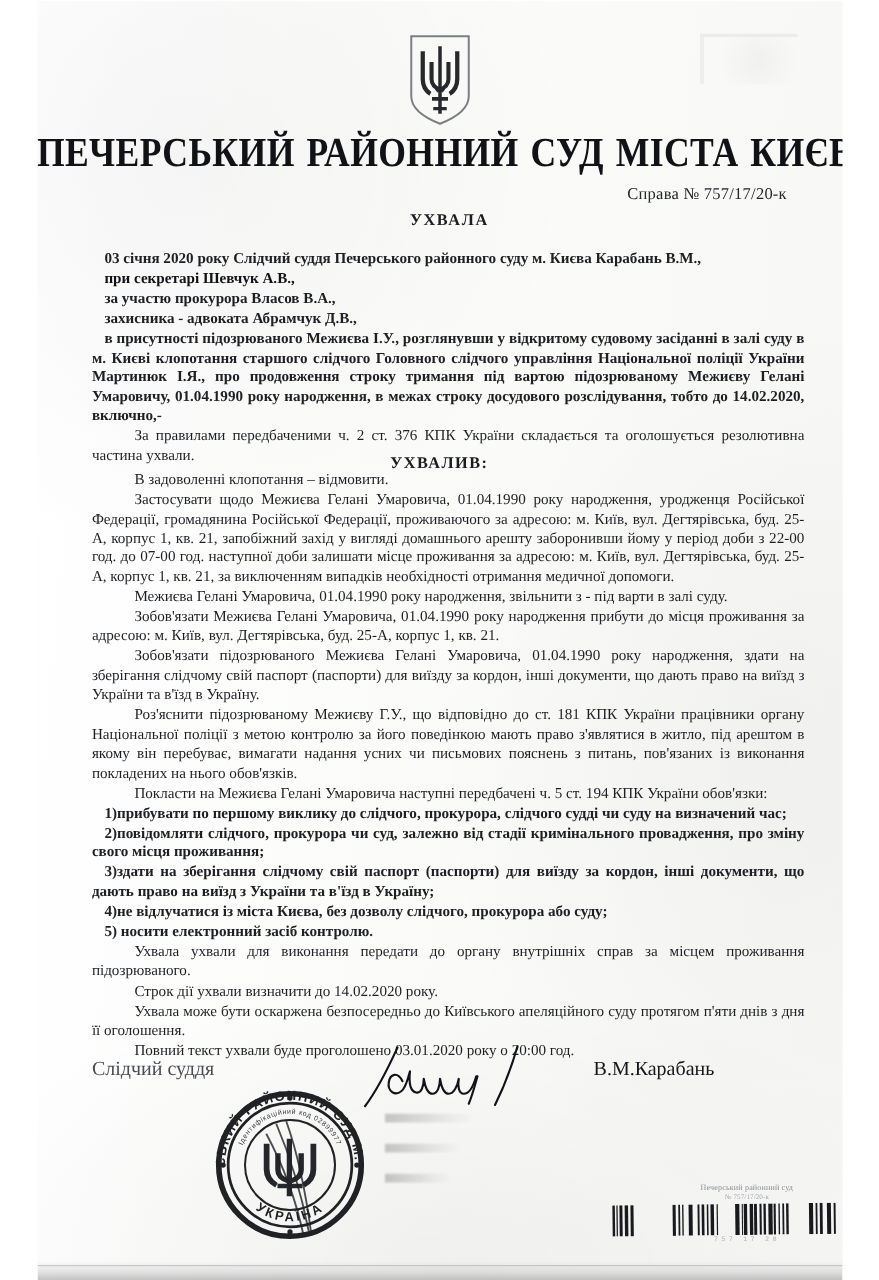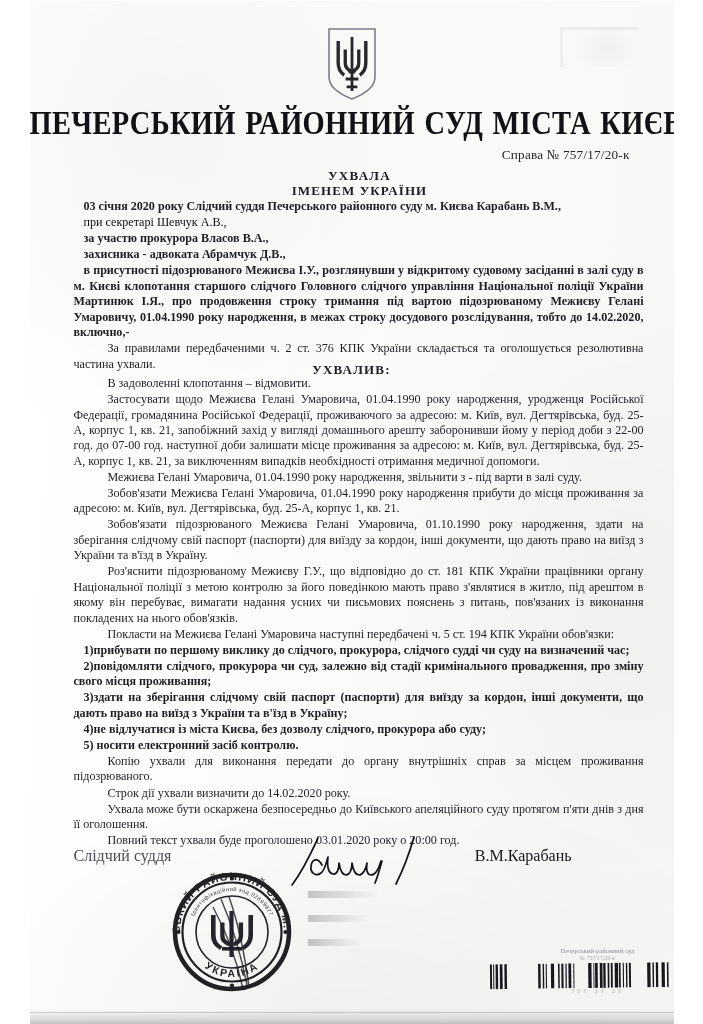--- a/index.html
+++ b/index.html
@@ -133,21 +133,21 @@
   #block-main     { top: 375px; }
 
   .para {
     margin: 0 0 0.6px 0;
     text-indent: 34px;
   }
   .para.no-indent { text-indent: 0; }
   .para.small-indent { text-indent: 10px; font-weight: bold; }
 
   
-  .para.bold-line { font-weight: 400; color: #101215; }
+  .para.bold-line { font-weight: 700; color: #101215; }
 
   
   .sign-row {
     position: absolute;
     left: 44px;
     right: 30px;
     top: 846px;
     font-size: 16px;
     display: flex;
     align-items: flex-start;
@@ -257,47 +257,46 @@
         </g>
       </svg>
     </div>
   </div>
 
   <div class="court-title">ПЕЧЕРСЬКИЙ РАЙОННИЙ СУД МІСТА КИЄВА</div>
 
   <div class="case-number">Справа №  757/17/20-к</div>
 
   <div class="doc-kind l1">УХВАЛА</div>
-  <div class="doc-kind l2">ІМЕНЕМ  УКРАЇНИ</div>
 
   <div class="body-block" id="block-preamble">
     <p class="para no-indent small-indent">03 січня 2020 року Слідчий суддя Печерського районного суду м. Києва Карабань В.М.,</p>
     <p class="para no-indent small-indent bold-line">при секретарі Шевчук А.В.,</p>
     <p class="para no-indent small-indent">за участю прокурора Власов В.А.,</p>
     <p class="para no-indent small-indent">захисника - адвоката Абрамчук Д.В.,</p>
     <p class="para no-indent small-indent">в присутності підозрюваного Межиєва І.У., розглянувши у відкритому судовому засіданні в залі суду в м. Києві клопотання старшого слідчого Головного слідчого управління Національної поліції України Мартинюк І.Я., про продовження строку тримання під вартою підозрюваному Межиєву Гелані Умаровичу, 01.04.1990 року народження, в межах строку досудового розслідування, тобто до 14.02.2020, включно,-</p>
     <p class="para">За правилами передбаченими ч. 2 ст. 376 КПК України складається та оголошується резолютивна частина ухвали.</p>
   </div>
 
   <div class="resolved-heading">УХВАЛИВ:</div>
 
   <div class="body-block" id="block-main">
     <p class="para">В задоволенні клопотання – відмовити.</p>
     <p class="para">Застосувати щодо Межиєва Гелані Умаровича, 01.04.1990 року народження, уродженця Російської Федерації, громадянина Російської Федерації, проживаючого за адресою: м. Київ, вул. Дегтярівська, буд. 25-А, корпус 1, кв. 21, запобіжний захід у вигляді домашнього арешту заборонивши йому у період доби з 22-00 год. до 07-00 год. наступної доби залишати місце проживання за адресою: м. Київ, вул. Дегтярівська, буд. 25-А, корпус 1, кв. 21, за виключенням випадків необхідності отримання медичної допомоги.</p>
     <p class="para">Межиєва Гелані Умаровича, 01.04.1990 року народження, звільнити з - під варти в залі суду.</p>
     <p class="para">Зобов'язати Межиєва Гелані Умаровича, 01.04.1990 року народження прибути до місця проживання за адресою: м. Київ, вул. Дегтярівська, буд. 25-А, корпус 1, кв. 21.</p>
-    <p class="para">Зобов'язати підозрюваного Межиєва Гелані Умаровича, 01.10.1990 року народження, здати на зберігання слідчому свій паспорт (паспорти) для виїзду за кордон, інші документи, що дають право на виїзд з України та в'їзд в Україну.</p>
+    <p class="para">Зобов'язати підозрюваного Межиєва Гелані Умаровича, 01.04.1990 року народження, здати на зберігання слідчому свій паспорт (паспорти) для виїзду за кордон, інші документи, що дають право на виїзд з України та в'їзд в Україну.</p>
     <p class="para">Роз'яснити підозрюваному Межиєву Г.У., що відповідно до ст. 181 КПК України працівники органу Національної поліції з метою контролю за його поведінкою мають право з'являтися в житло, під арештом в якому він перебуває, вимагати надання усних чи письмових пояснень з питань, пов'язаних із виконання покладених на нього обов'язків.</p>
     <p class="para">Покласти на Межиєва Гелані Умаровича наступні передбачені ч. 5 ст. 194 КПК України обов'язки:</p>
     <p class="para small-indent">1)прибувати по першому виклику до слідчого, прокурора, слідчого судді чи суду на визначений час;</p>
     <p class="para small-indent">2)повідомляти слідчого, прокурора чи суд, залежно від стадії кримінального провадження, про зміну свого місця проживання;</p>
     <p class="para small-indent">3)здати на зберігання слідчому свій паспорт (паспорти) для виїзду за кордон, інші документи, що дають право на виїзд з України та в'їзд в Україну;</p>
     <p class="para small-indent">4)не відлучатися із міста Києва, без дозволу слідчого, прокурора або суду;</p>
     <p class="para small-indent">5) носити електронний засіб контролю.</p>
-    <p class="para">Копію ухвали для виконання передати до органу внутрішніх справ за місцем проживання підозрюваного.</p>
+    <p class="para">Ухвала ухвали для виконання передати до органу внутрішніх справ за місцем проживання підозрюваного.</p>
     <p class="para">Строк дії ухвали визначити до 14.02.2020 року.</p>
     <p class="para">Ухвала може бути оскаржена безпосередньо до Київського апеляційного суду протягом п'яти днів з дня її оголошення.</p>
     <p class="para">Повний текст ухвали буде проголошено 03.01.2020 року о 20:00 год.</p>
   </div>
 
   <div class="sign-row">
     <span class="sign-role">Слідчий суддя</span>
     <span class="sign-name">В.М.Карабань</span>
   </div>
 

